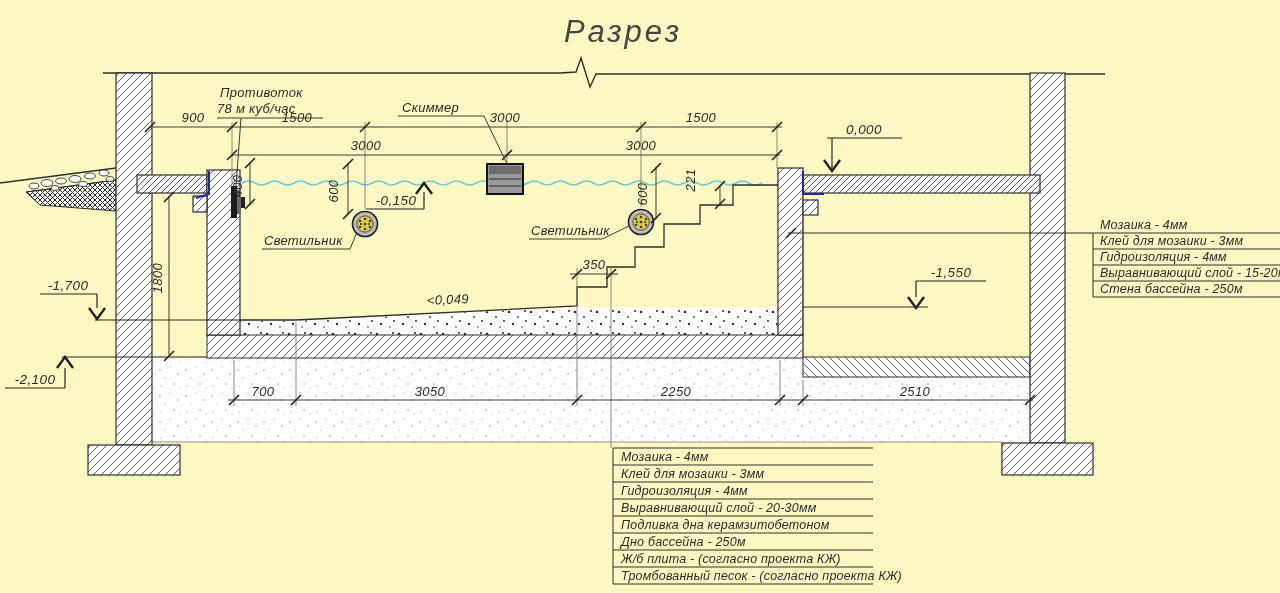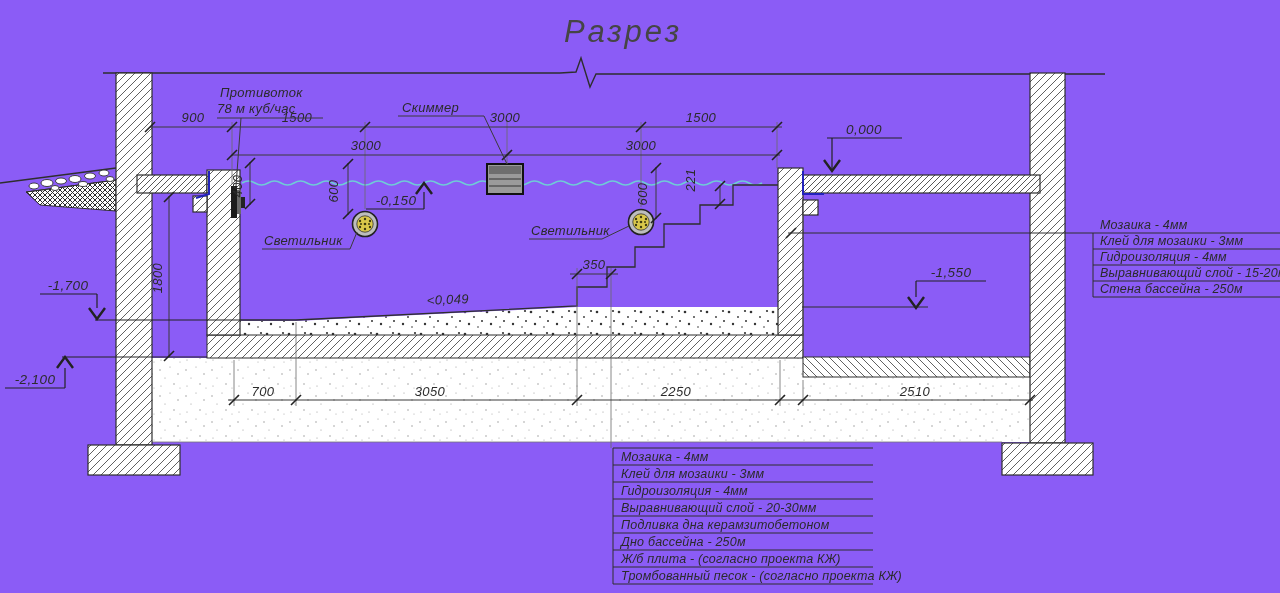--- a/index.html
+++ b/index.html
@@ -1,16 +1,16 @@
 <!DOCTYPE html>
 <html><head>
 <meta charset="utf-8">
 <style>
   html,body{margin:0;padding:0;background:#ffffff;}
-  .stage{width:1280px;height:593px;position:relative;background:#8b5cf6;overflow:hidden;}
+  .stage{width:1280px;height:593px;position:relative;background:#fef9c3;overflow:hidden;}
   svg{display:block;}
   text{font-family:"Liberation Sans","DejaVu Sans",sans-serif;font-style:italic;fill:#2b2b2b;}
   .dim{font-size:13px;letter-spacing:.4px;}
   .dimv{font-size:13px;letter-spacing:.4px;}
   .lbl{font-size:13px;letter-spacing:.3px;}
   .tbl{font-size:12.5px;letter-spacing:.2px;}
   .title{font-size:31px;letter-spacing:3px;fill:#454545;}
   .elev{font-size:13.5px;letter-spacing:.4px;}
 </style>
 </head>

